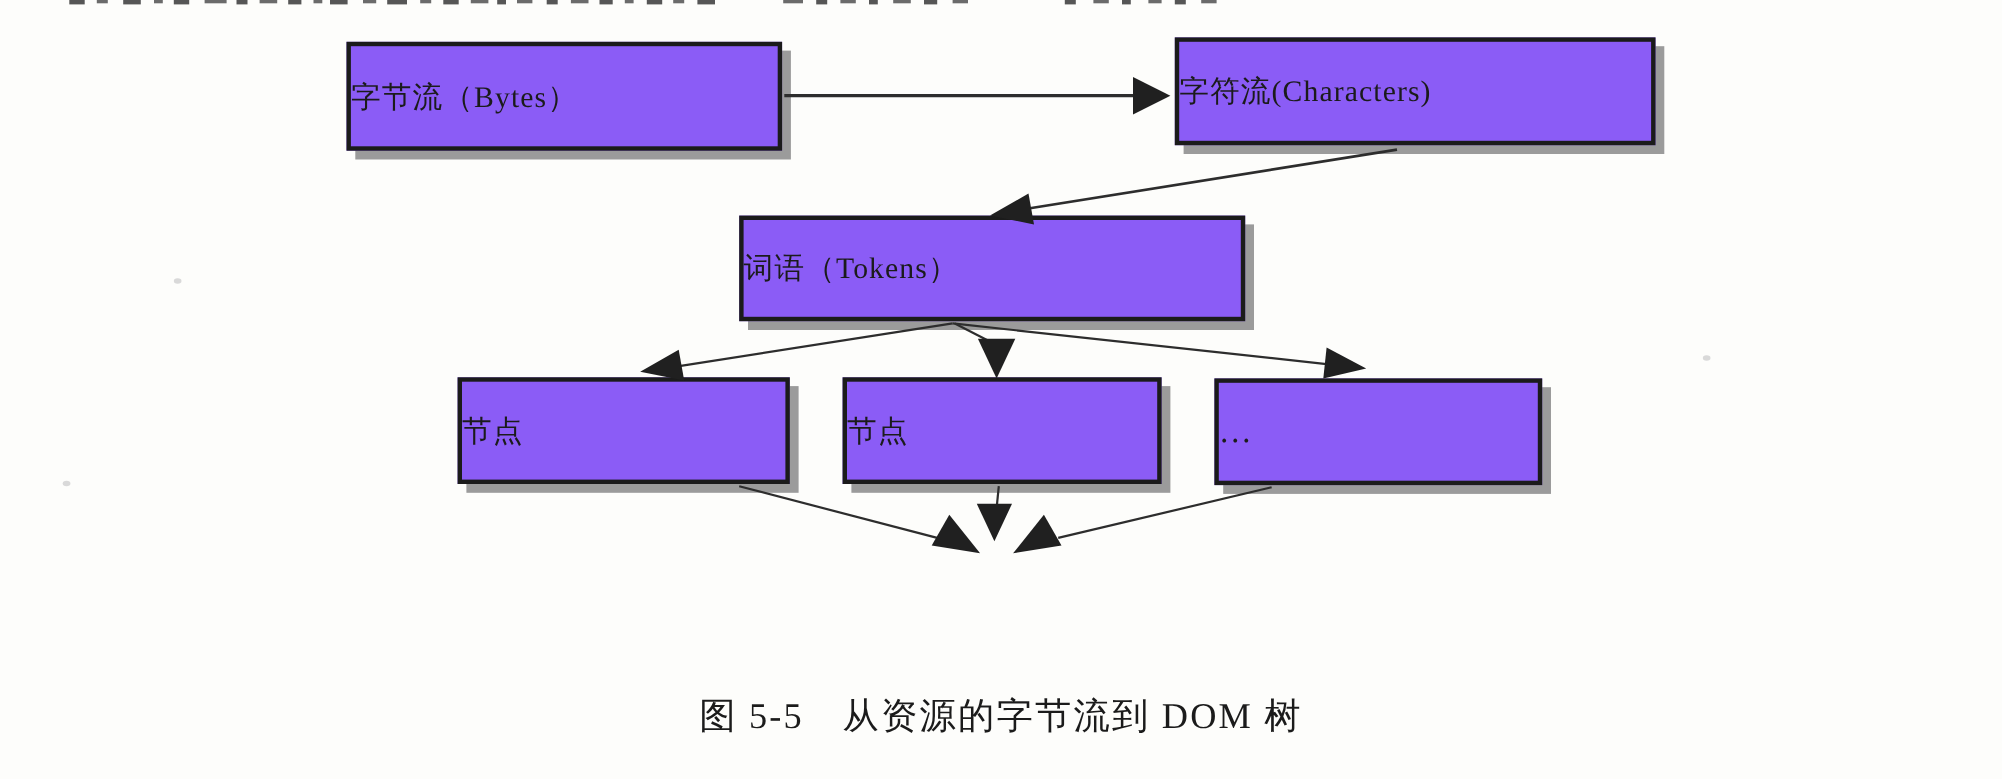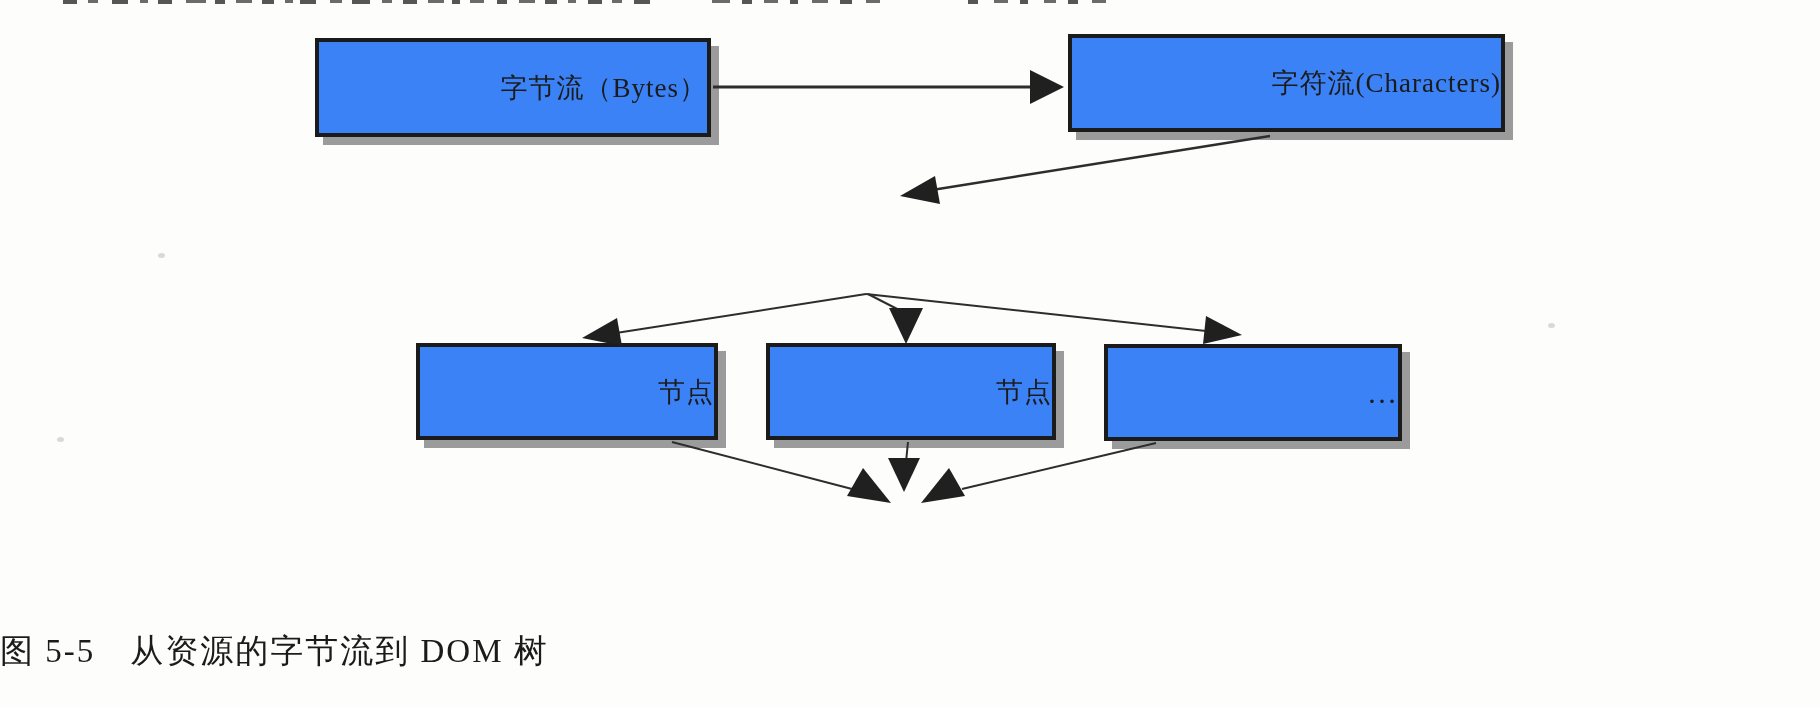--- a/index.html
+++ b/index.html
@@ -7,40 +7,40 @@
     --paper:#fdfdfb; --watermark:#e5e5e5; --faint:#d9d9d9;
   }
   html,body{margin:0;padding:0;background:#ffffff;}
   .page{
     position:relative; width:1820px; height:708px;
     background:var(--paper); overflow:hidden;
     font-family:"Liberation Serif","DejaVu Serif",serif;
     color:var(--text);
   }
   .box{
-    position:absolute; background:#3b82f6;
+    position:absolute; background:#8b5cf6;
     border:4px solid var(--border);
     box-shadow:8px 8px 0 0 var(--shadow);
-    display:flex; align-items:center; justify-content:flex-end;
+    display:flex; align-items:center; justify-content:flex-start;
     font-size:27px; letter-spacing:1px; box-sizing:border-box;
     z-index:3;
   }
   .box-bytes      {left:315px; top:38px;  width:396px; height:99px;}
   .box-characters {left:1068px;top:34px;  width:437px; height:98px;}
   .box-tokens     {left:672px; top:196px; width:460px; height:96px;}
   .box-node-left  {left:416px; top:343px; width:302px; height:97px;}
   .box-node-mid   {left:766px; top:343px; width:290px; height:97px;}
   .box-node-more  {left:1104px;top:344px; width:298px; height:97px; font-size:30px;}
   .box-dom        {left:410px; top:495px; width:998px; height:103px;}
   svg.edges{position:absolute; left:0; top:0; z-index:4; pointer-events:none;}
   svg.edges line{stroke:var(--line);}
   svg.edges polygon{fill:#202020; stroke:none;}
   .caption{
     position:absolute; left:0; right:0; top:629px; height:44px;
-    text-align:left; font-size:33px; letter-spacing:2px; z-index:2;
+    text-align:center; font-size:33px; letter-spacing:2px; z-index:2;
   }
   .watermark{
     position:absolute; right:8px; top:676px; font-size:19px;
     color:var(--watermark); letter-spacing:1px; z-index:1;
     font-family:"Liberation Sans","DejaVu Sans",sans-serif;
   }
   .faint-mark{
     position:absolute; left:772px; top:312px; font-size:30px;
     color:var(--faint); letter-spacing:5px; z-index:1;
     font-family:"Liberation Sans","DejaVu Sans",sans-serif;
@@ -102,20 +102,23 @@
       <div class="speck" style="left: 57px; top: 437px;"></div>
       <div class="speck" style="left: 1548px; top: 323px;"></div>
     </div>
 
   <div class="box box-bytes">
     <span>字节流（Bytes）</span>
   </div>
   <div class="box box-characters">
     <span>字符流(Characters)</span>
   </div>
+  <div class="box box-tokens">
+    <span>词语（Tokens）</span>
+  </div>
   <div class="box box-node-left">
     <span>节点</span>
   </div>
   <div class="box box-node-mid">
     <span>节点</span>
   </div>
   <div class="box box-node-more">
     <span>…</span>
   </div>
 

